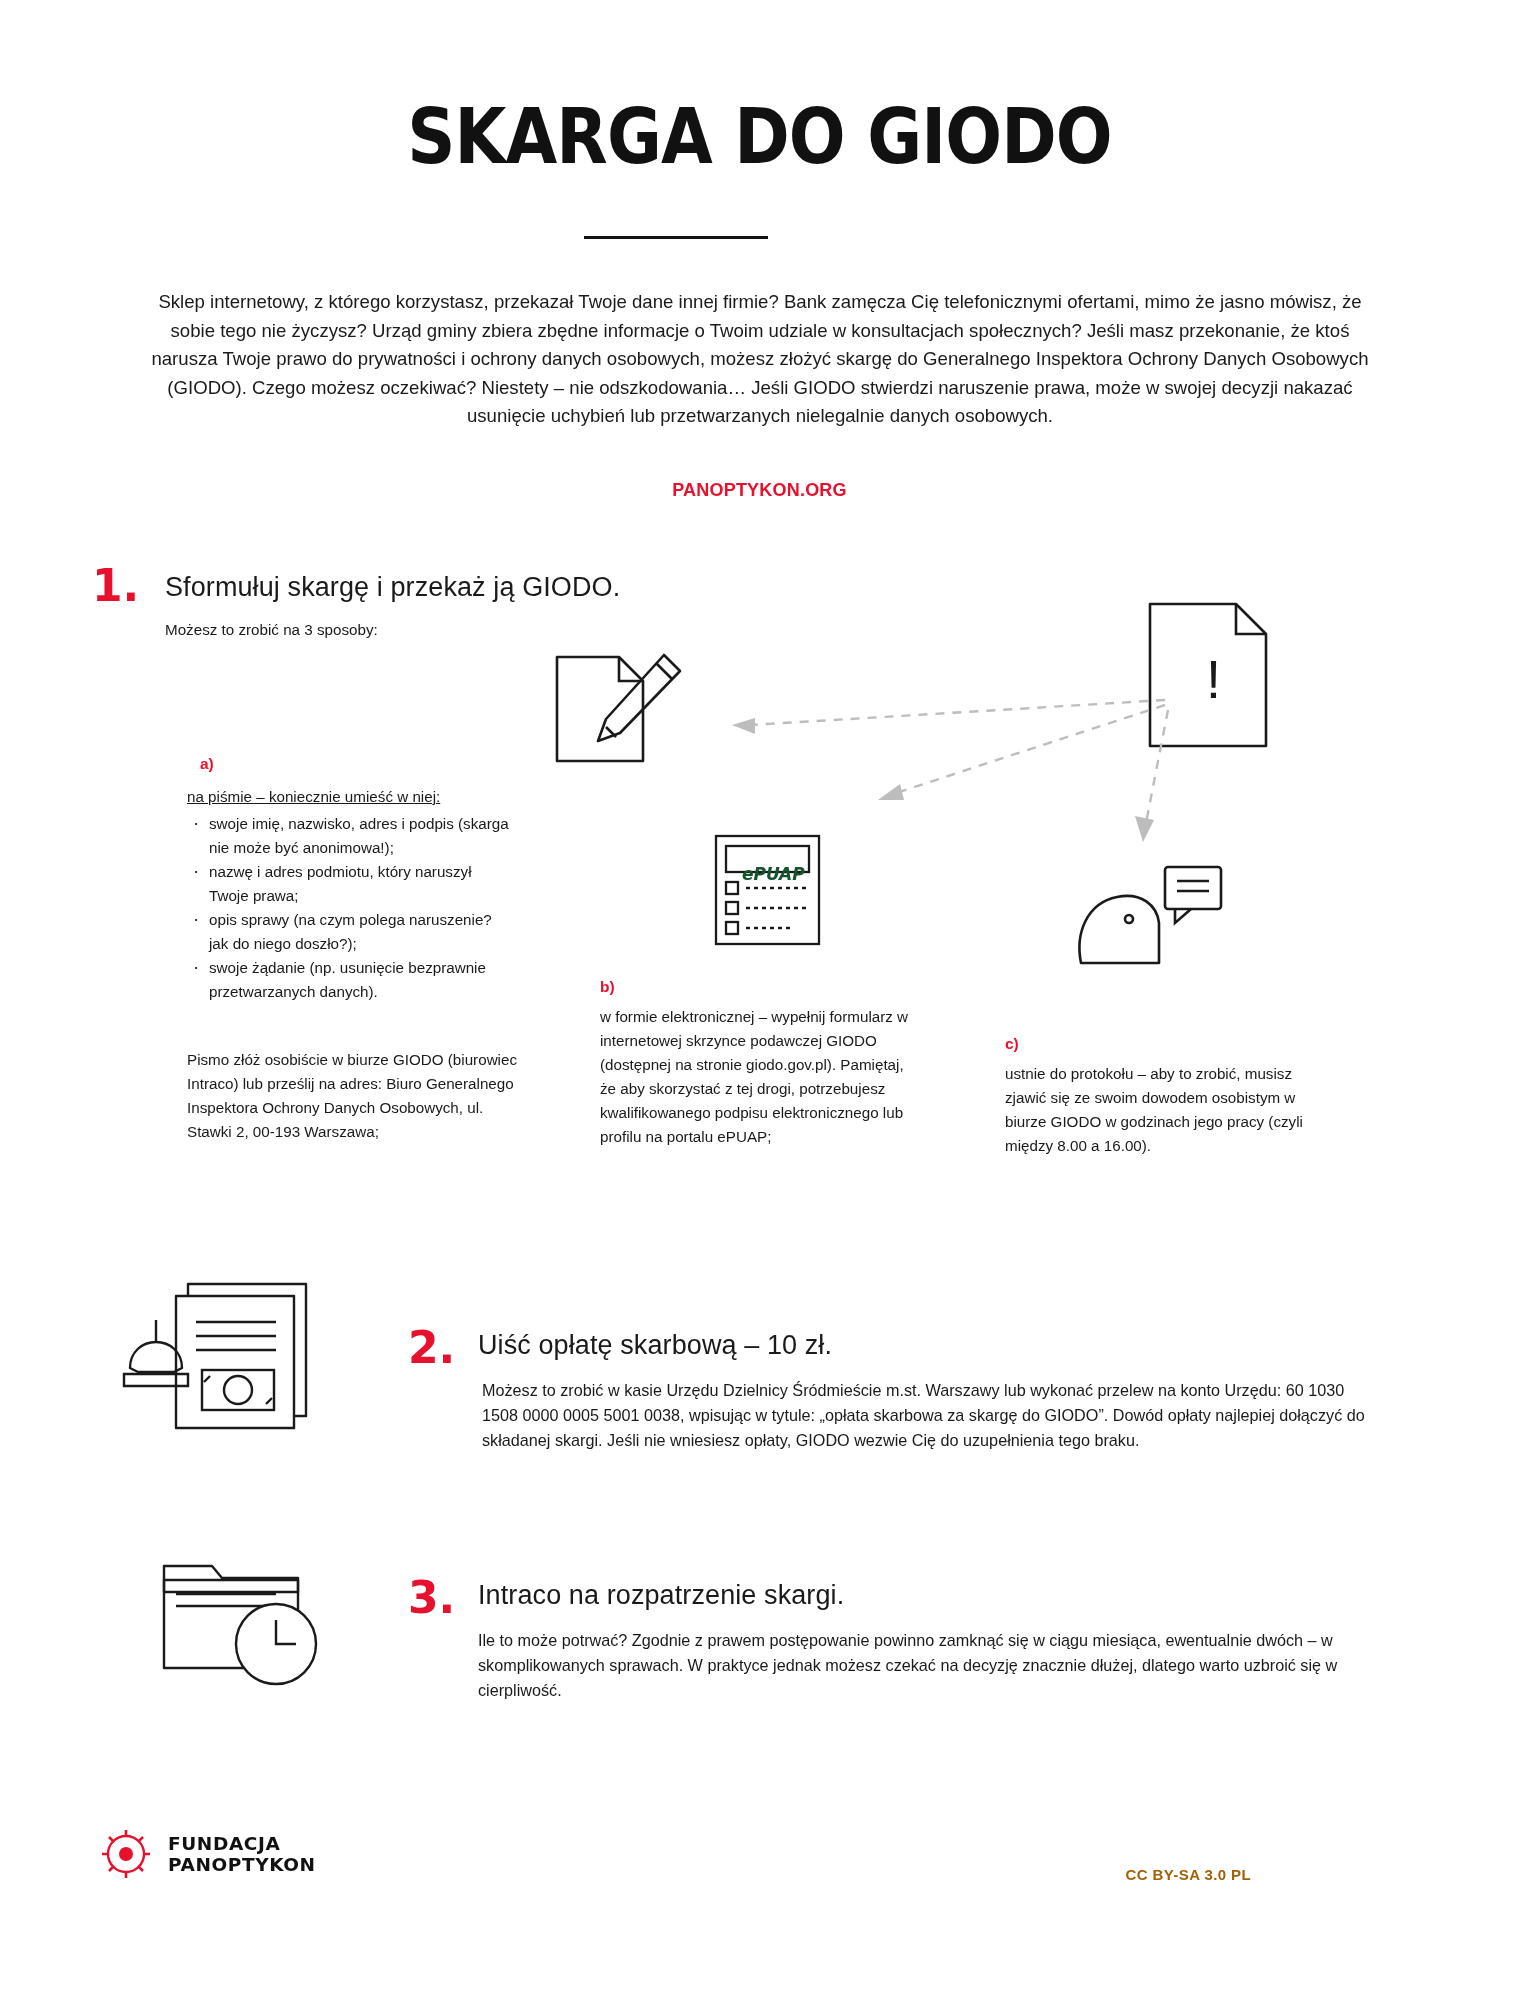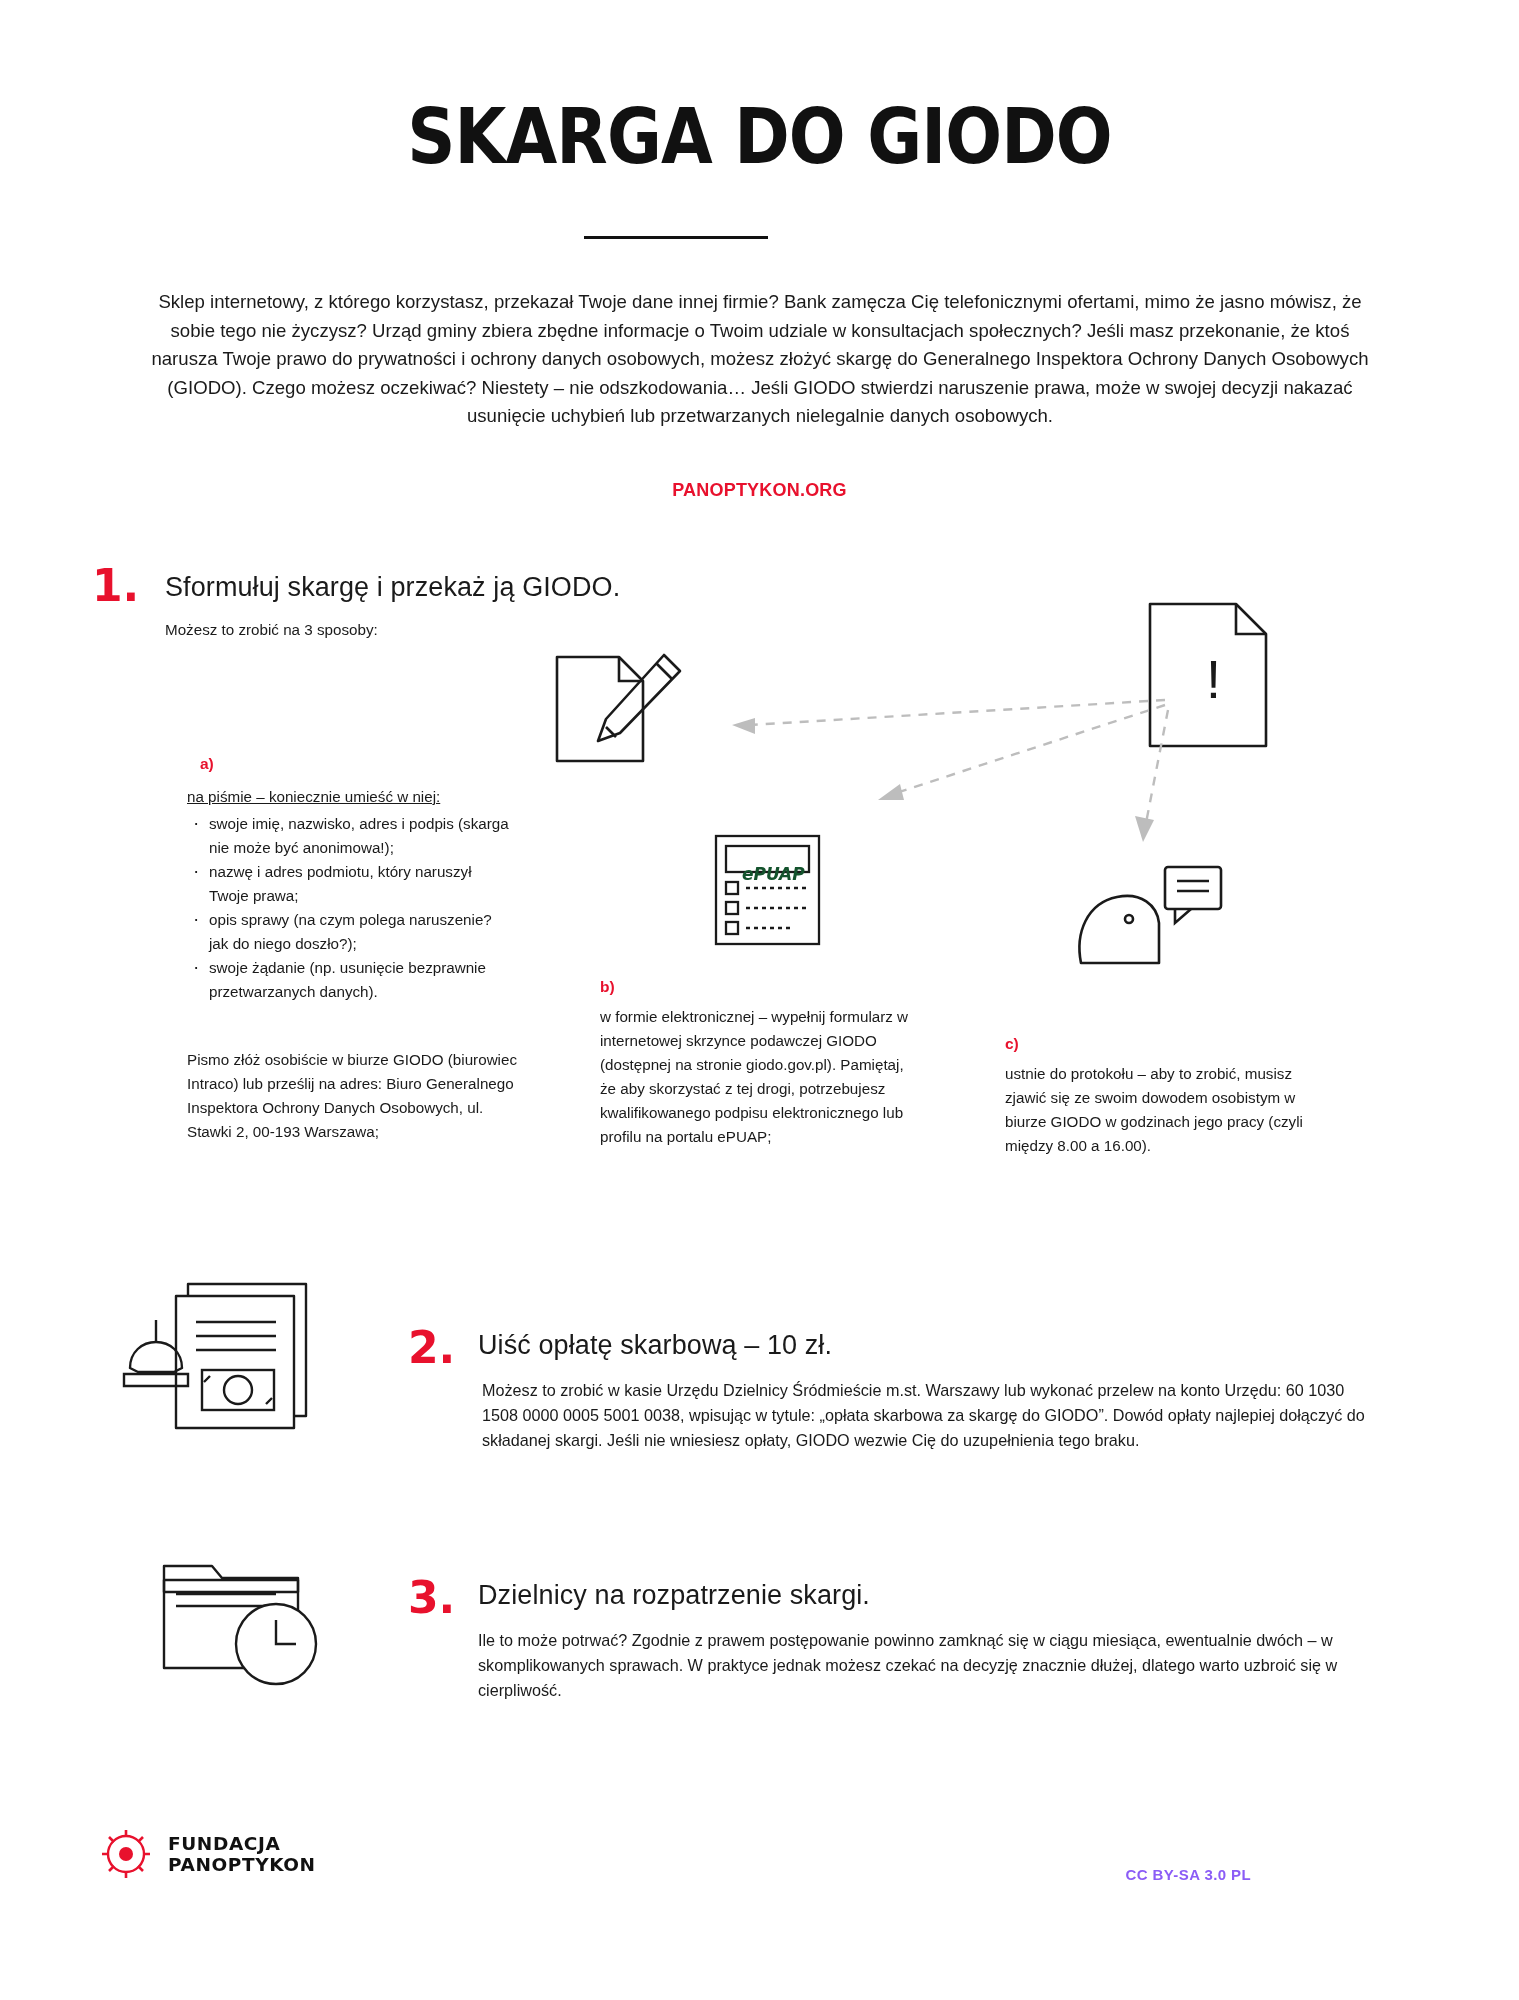--- a/index.html
+++ b/index.html
@@ -139,21 +139,21 @@
     line-height: 21px;
     letter-spacing: 0.6px;
     color: #111;
   }
   .license {
     position: absolute;
     right: 100px;
     top: 1866px;
     font-size: 15px;
     font-weight: bold;
-    color: #8b5cf6;
+    color: #a16207;
     letter-spacing: 0.4px;
   }
 </style>
 </head>
 <body>
 
 <div class="page">
 
   <div class="title">SKARGA DO GIODO</div>
   <div class="title-rule"></div>
@@ -241,21 +241,21 @@
   <div class="body-text" style="left:482px; top:1378px; width:890px;">Możesz to zrobić w kasie Urzędu Dzielnicy Śródmieście m.st. Warszawy lub wykonać przelew na konto Urzędu: 60 1030 1508 0000 0005 5001 0038, wpisując w tytule: „opłata skarbowa za skargę do GIODO”. Dowód opłaty najlepiej dołączyć do składanej skargi. Jeśli nie wniesiesz opłaty, GIODO wezwie Cię do uzupełnienia tego braku.</div>
 
   <svg class="ill" style="left:150px; top:1540px;" width="200" height="160" viewBox="0 0 200 160" fill="none" stroke="#1a1a1a" stroke-width="2.4">
     <path d="M14 26 h48 l10 12 h76 v14 h-134 z" stroke-linejoin="round"></path>
     <path d="M14 40 h134 v88 h-134 z" stroke-linejoin="round"></path>
     <path d="M26 54 h100 M26 66 h100"></path>
     <circle cx="126" cy="104" r="40" fill="#fff"></circle>
     <path d="M126 80 v24 h20"></path>
   </svg>
   <div class="stepnum" style="left:408px; top:1572px;">3.</div>
-  <div class="stephead" style="left:478px; top:1580px;">Dzielnicy na rozpatrzenie skargi.</div>
+  <div class="stephead" style="left:478px; top:1580px;">Intraco na rozpatrzenie skargi.</div>
   <div class="body-text" style="left:478px; top:1628px; width:890px;">Ile to może potrwać? Zgodnie z prawem postępowanie powinno zamknąć się w ciągu miesiąca, ewentualnie dwóch – w skomplikowanych sprawach. W praktyce jednak możesz czekać na decyzję znacznie dłużej, dlatego warto uzbroić się w cierpliwość.</div>
 
   <div class="footer-logo">
     <svg width="56" height="56" viewBox="0 0 56 56" fill="none" stroke="#e8112d" stroke-width="2.4">
       <circle cx="28" cy="28" r="18"></circle>
       <circle cx="28" cy="28" r="7" fill="#e8112d" stroke="none"></circle>
       <g stroke-width="2.6">
         <path d="M28 4 v7 M28 45 v7 M4 28 h7 M45 28 h7
                  M11 11 l5 5 M40 40 l5 5 M45 11 l-5 5 M16 40 l-5 5"></path>
       </g>

